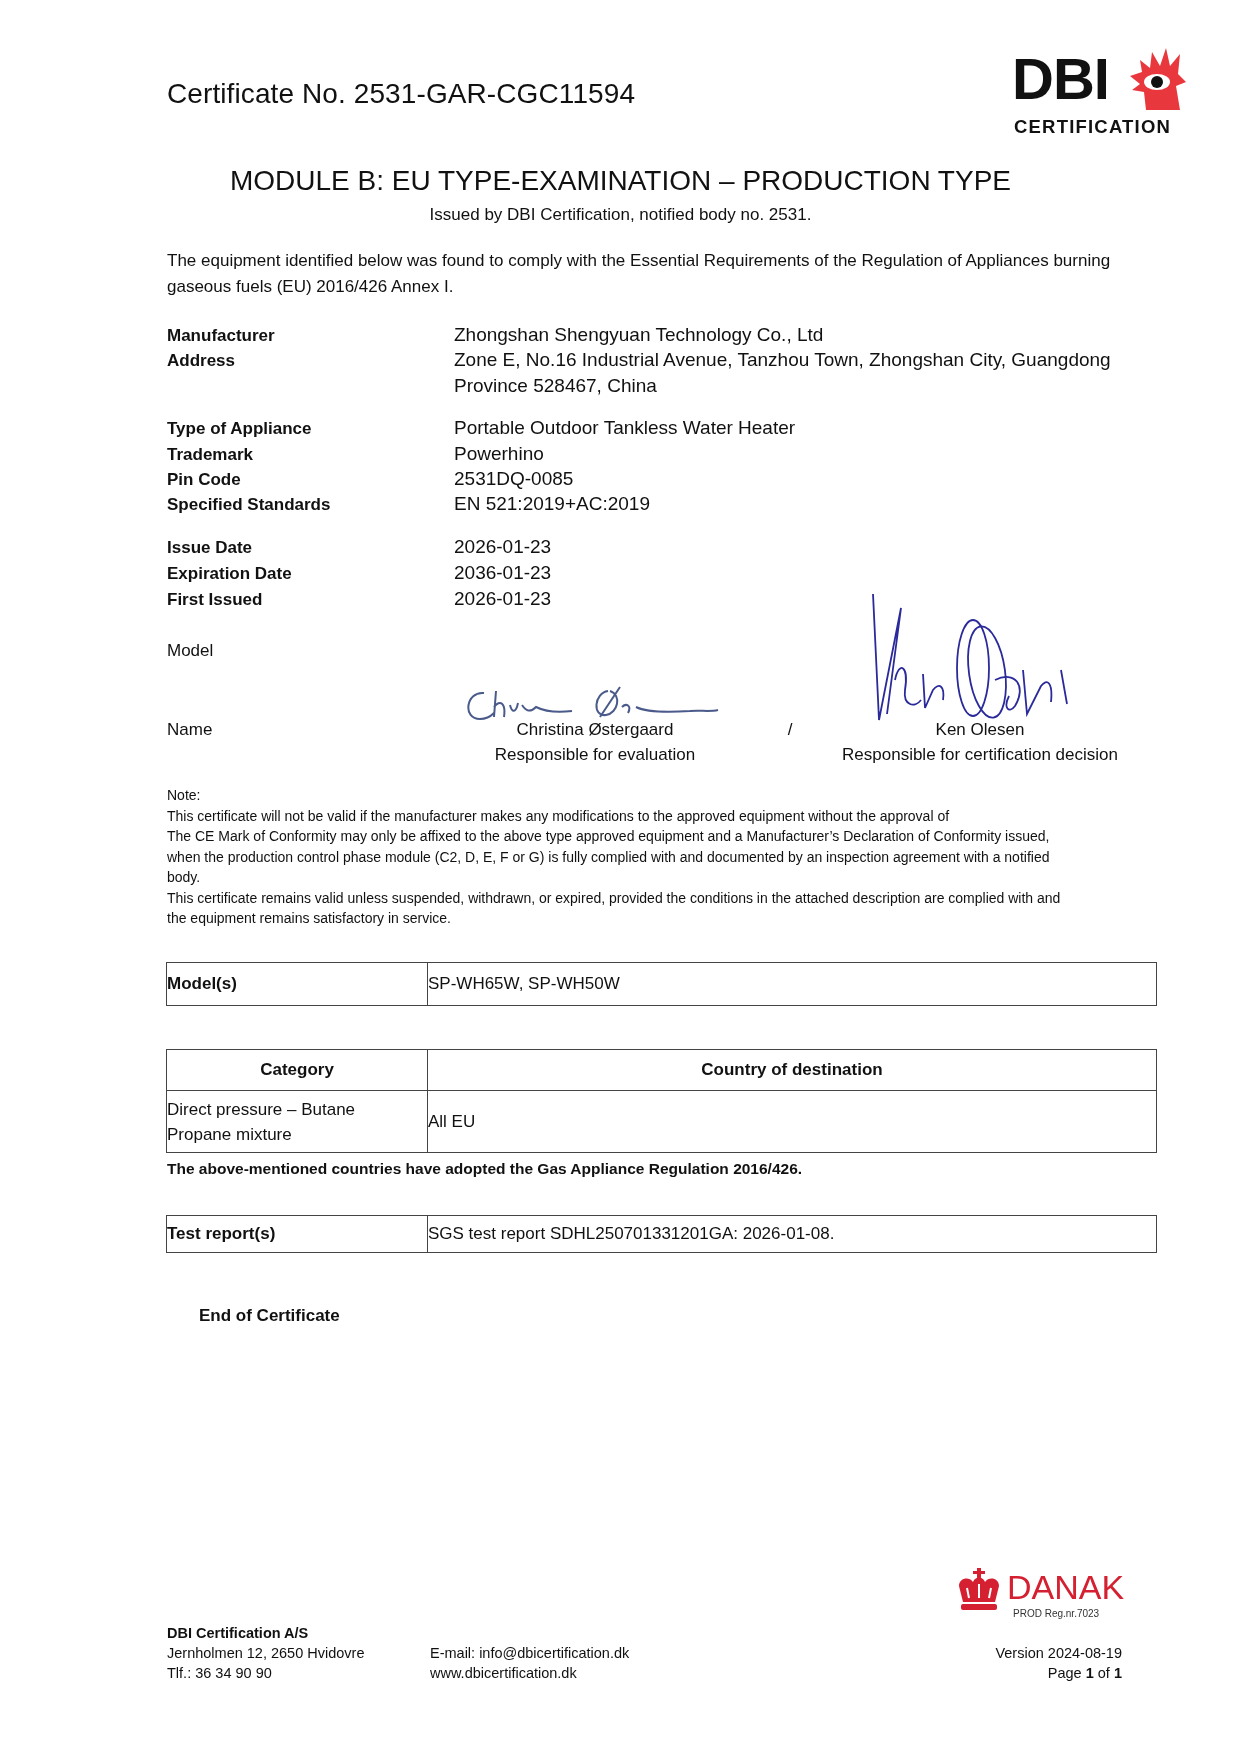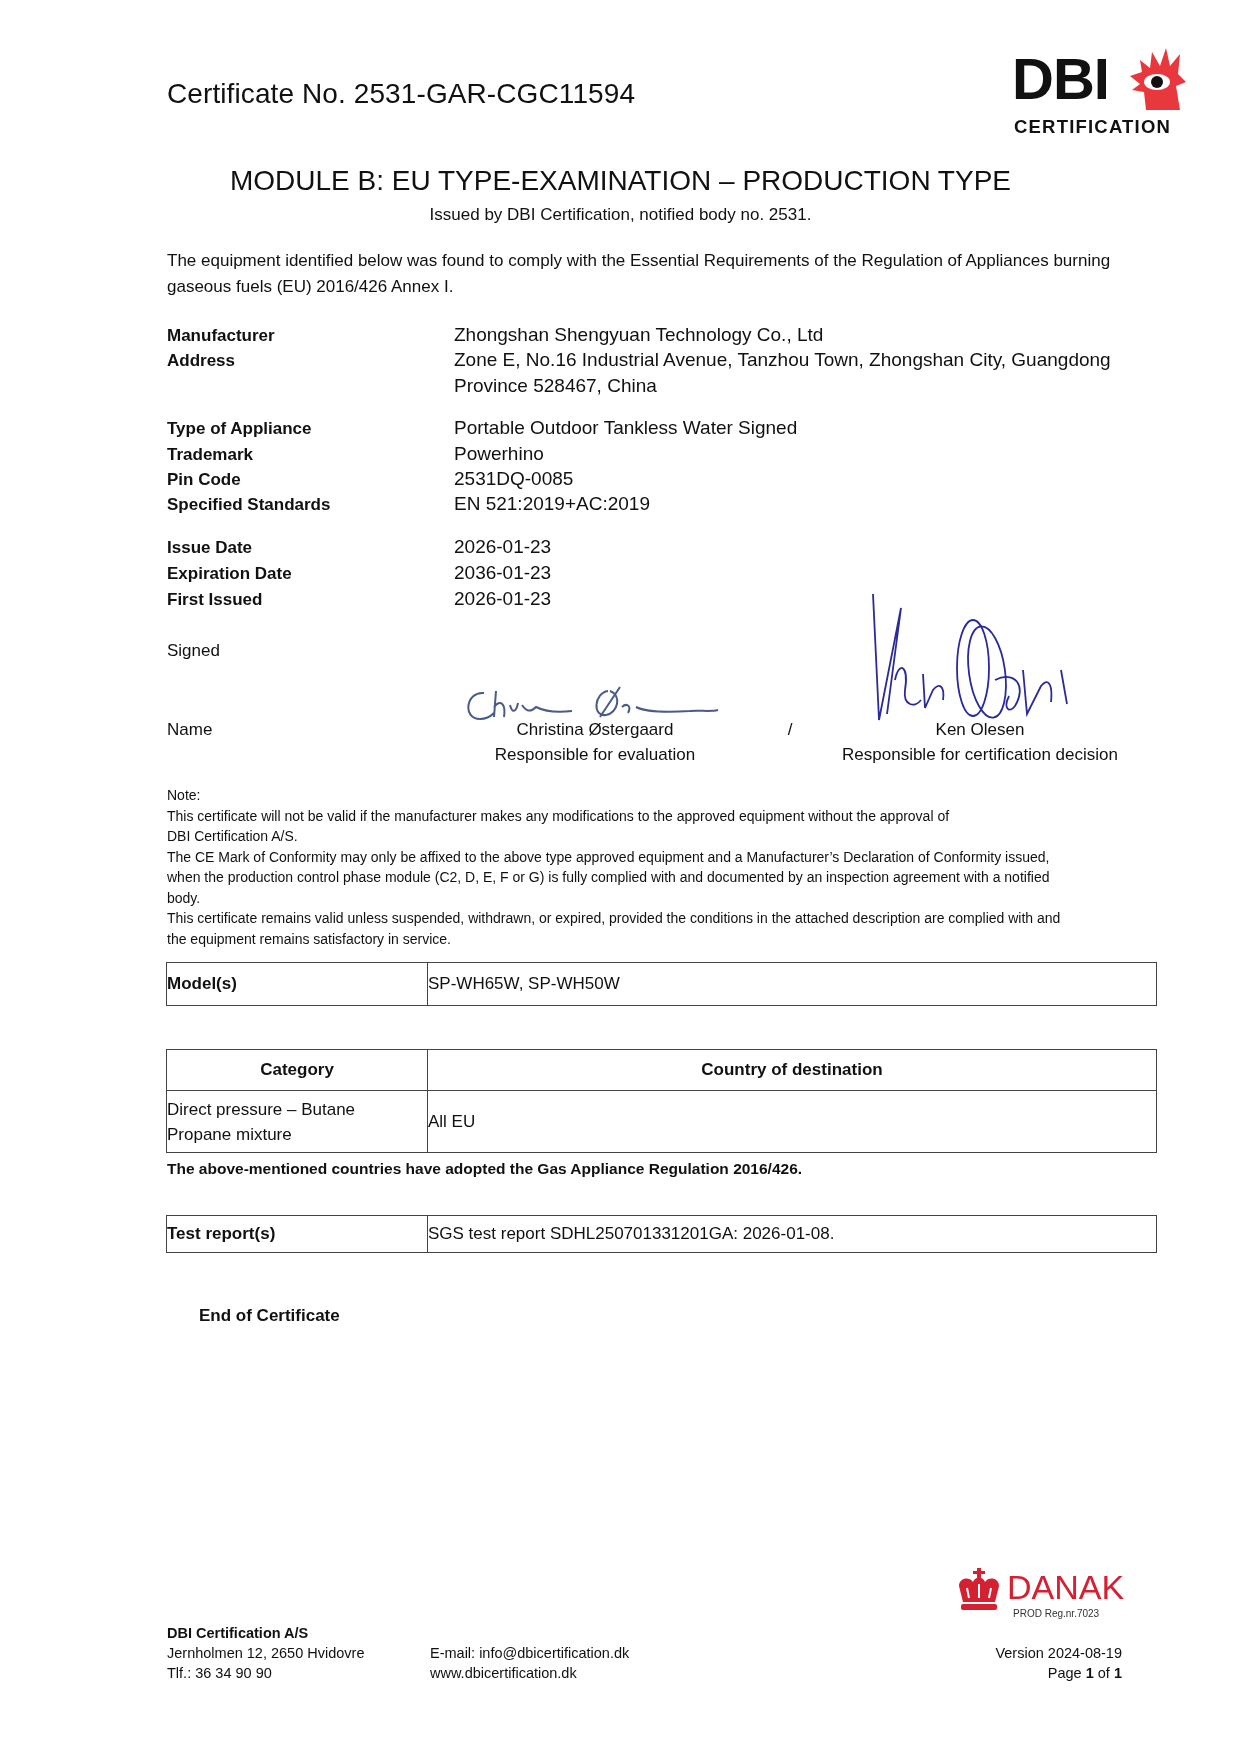--- a/index.html
+++ b/index.html
@@ -50,36 +50,36 @@
 
 <div class="abs intro">The equipment identified below was found to comply with the Essential Requirements of the Regulation of Appliances burning gaseous fuels (EU) 2016/426 Annex I.</div>
 
 <div class="abs field-label" style="top:326px">Manufacturer</div>
 <div class="abs field-value" style="top:322px">Zhongshan Shengyuan Technology Co., Ltd</div>
 <div class="abs field-label" style="top:351px">Address</div>
 <div class="abs field-value" style="top:347px">Zone E, No.16 Industrial Avenue, Tanzhou Town, Zhongshan City, Guangdong</div>
 <div class="abs field-value" style="top:373px">Province 528467, China</div>
 
 <div class="abs field-label" style="top:419px">Type of Appliance</div>
-<div class="abs field-value" style="top:415px">Portable Outdoor Tankless Water Signed</div>
+<div class="abs field-value" style="top:415px">Portable Outdoor Tankless Water Heater</div>
 <div class="abs field-label" style="top:445px">Trademark</div>
 <div class="abs field-value" style="top:441px">Powerhino</div>
 <div class="abs field-label" style="top:470px">Pin Code</div>
 <div class="abs field-value" style="top:466px">2531DQ-0085</div>
 <div class="abs field-label" style="top:495px">Specified Standards</div>
 <div class="abs field-value" style="top:491px">EN 521:2019+AC:2019</div>
 
 <div class="abs field-label" style="top:538px">Issue Date</div>
 <div class="abs field-value" style="top:534px">2026-01-23</div>
 <div class="abs field-label" style="top:564px">Expiration Date</div>
 <div class="abs field-value" style="top:560px">2036-01-23</div>
 <div class="abs field-label" style="top:590px">First Issued</div>
 <div class="abs field-value" style="top:586px">2026-01-23</div>
 
-<div class="abs plain-label" style="top:641px">Signed</div>
+<div class="abs plain-label" style="top:641px">Model</div>
 <div class="abs plain-label" style="top:720px">Name</div>
 
 <svg class="abs" style="left:460px;top:685px" width="270" height="45" viewBox="0 0 270 45">
   <path d="M24 8 C6 6 2 34 20 34 C28 34 32 30 34 28 M36 6 L34 32 M34 22 C40 14 46 18 44 32 M50 20 C52 28 56 28 58 18 M62 20 C66 26 70 28 76 22 C84 26 96 28 112 26" fill="none" stroke="#4a5a8a" stroke-width="2"></path>
   <path d="M148 6 C134 8 132 32 146 30 C158 28 162 10 150 6 M140 32 L160 2 M162 22 C166 18 172 20 168 28 M176 22 C184 26 200 28 230 26 C240 25 250 27 258 25" fill="none" stroke="#4a5a8a" stroke-width="2"></path>
 </svg>
 
 <svg class="abs" style="left:865px;top:590px" width="220" height="140" viewBox="0 0 220 140">
   <path d="M8 4 L14 130 L36 18 L22 124 M30 90 C34 70 44 76 40 100 C38 116 50 118 56 110 M58 84 L60 118 L68 100 C74 92 80 96 78 110" fill="none" stroke="#2a2a9a" stroke-width="1.8"></path>
   <ellipse cx="108" cy="78" rx="16" ry="48" fill="none" stroke="#2a2a9a" stroke-width="1.8"></ellipse>
@@ -89,21 +89,20 @@
 
 <div class="abs sig-name" style="left:460px;width:270px;top:720px">Christina Østergaard</div>
 <div class="abs sig-name" style="left:460px;width:270px;top:745px">Responsible for evaluation</div>
 <div class="abs sig-name" style="left:780px;width:20px;top:720px">/</div>
 <div class="abs sig-name" style="left:820px;width:320px;top:720px">Ken Olesen</div>
 <div class="abs sig-name" style="left:820px;width:320px;top:745px">Responsible for certification decision</div>
 
 <div class="abs note">
   <div>Note:</div>
   <div>This certificate will not be valid if the manufacturer makes any modifications to the approved equipment without the approval of</div>
-  <div>DBI Certification A/S.</div>
   <div>The CE Mark of Conformity may only be affixed to the above type approved equipment and a Manufacturer’s Declaration of Conformity issued,</div>
   <div>when the production control phase module (C2, D, E, F or G) is fully complied with and documented by an inspection agreement with a notified</div>
   <div>body.</div>
   <div>This certificate remains valid unless suspended, withdrawn, or expired, provided the conditions in the attached description are complied with and</div>
   <div>the equipment remains satisfactory in service.</div>
 </div>
 
 <table class="cert" style="top:962px">
   <tbody>
       <tr style="height:43px">

